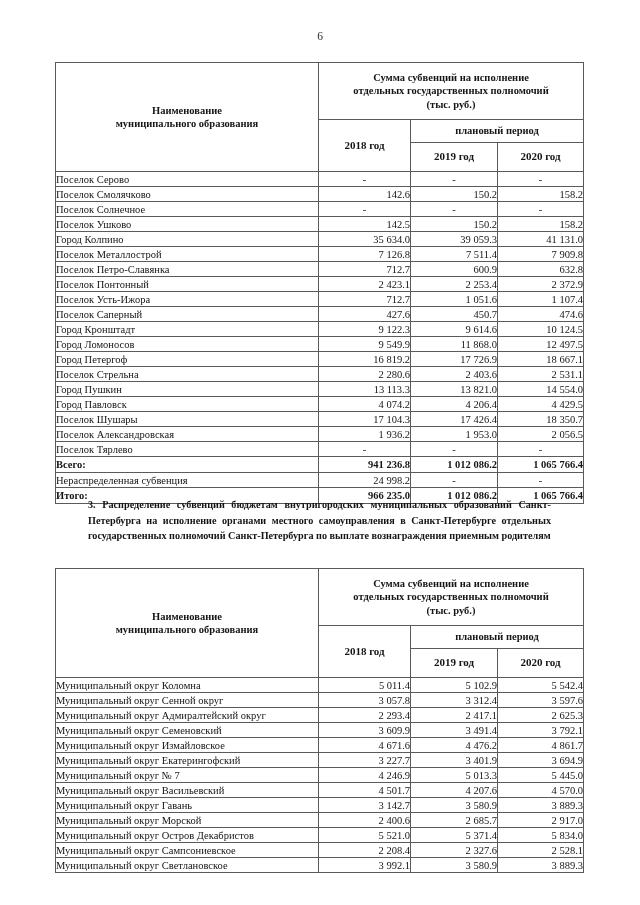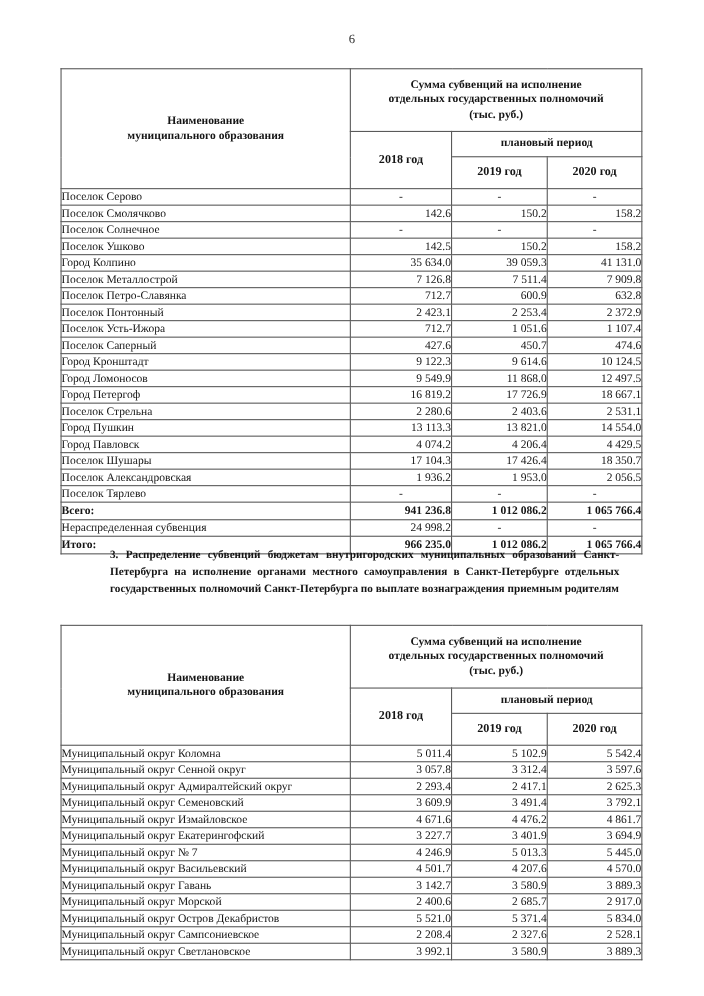--- a/index.html
+++ b/index.html
@@ -119,21 +119,21 @@
     height: 15px;
     line-height: 14px;
     white-space: nowrap;
     font-variant-numeric: tabular-nums;
     margin-left: 32px;
   }
 
   
   .section-paragraph {
     position: absolute;
-    left: 100px;
+    left: 88px;
     top: 497px;
     width: 463px;
     font-size: 10.2px;
     font-weight: bold;
     line-height: 1.52;
     text-align: justify;
     text-align-last: left;
     color: #141414;
   }
 </style>

